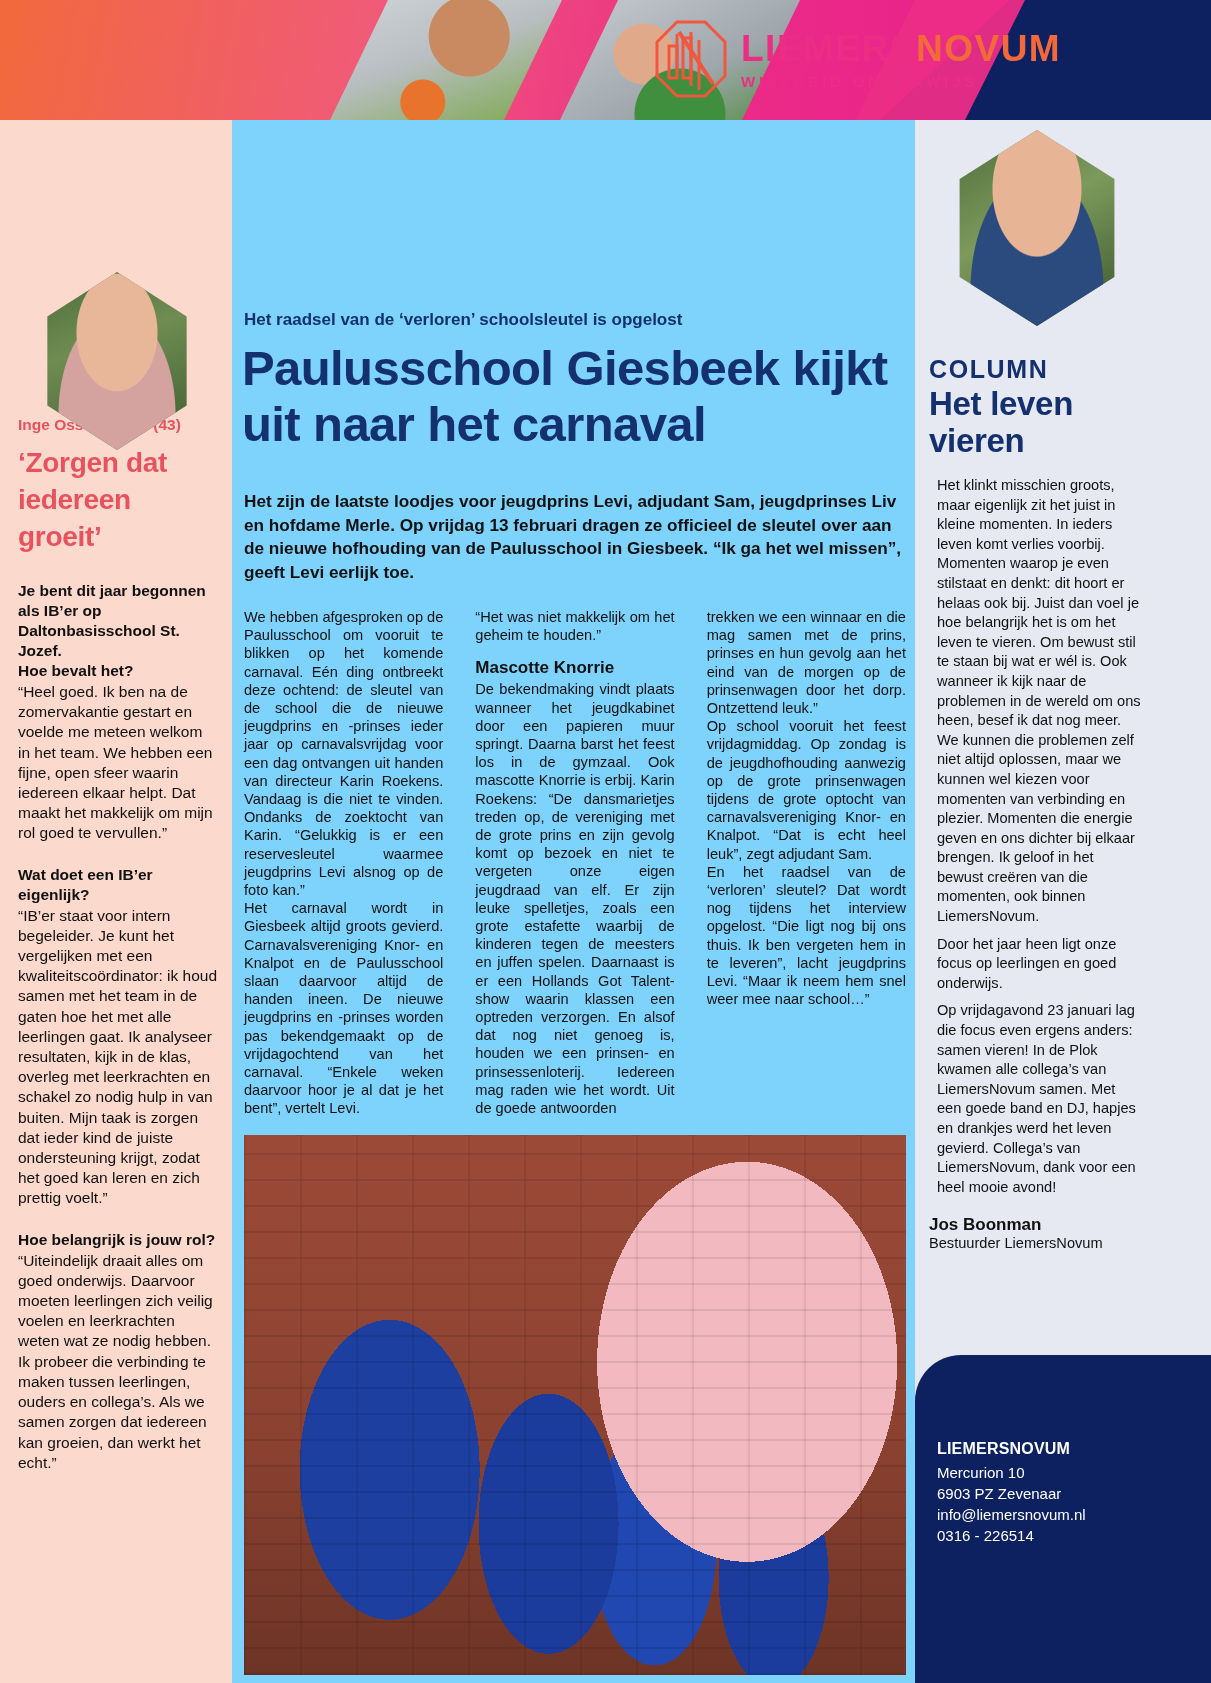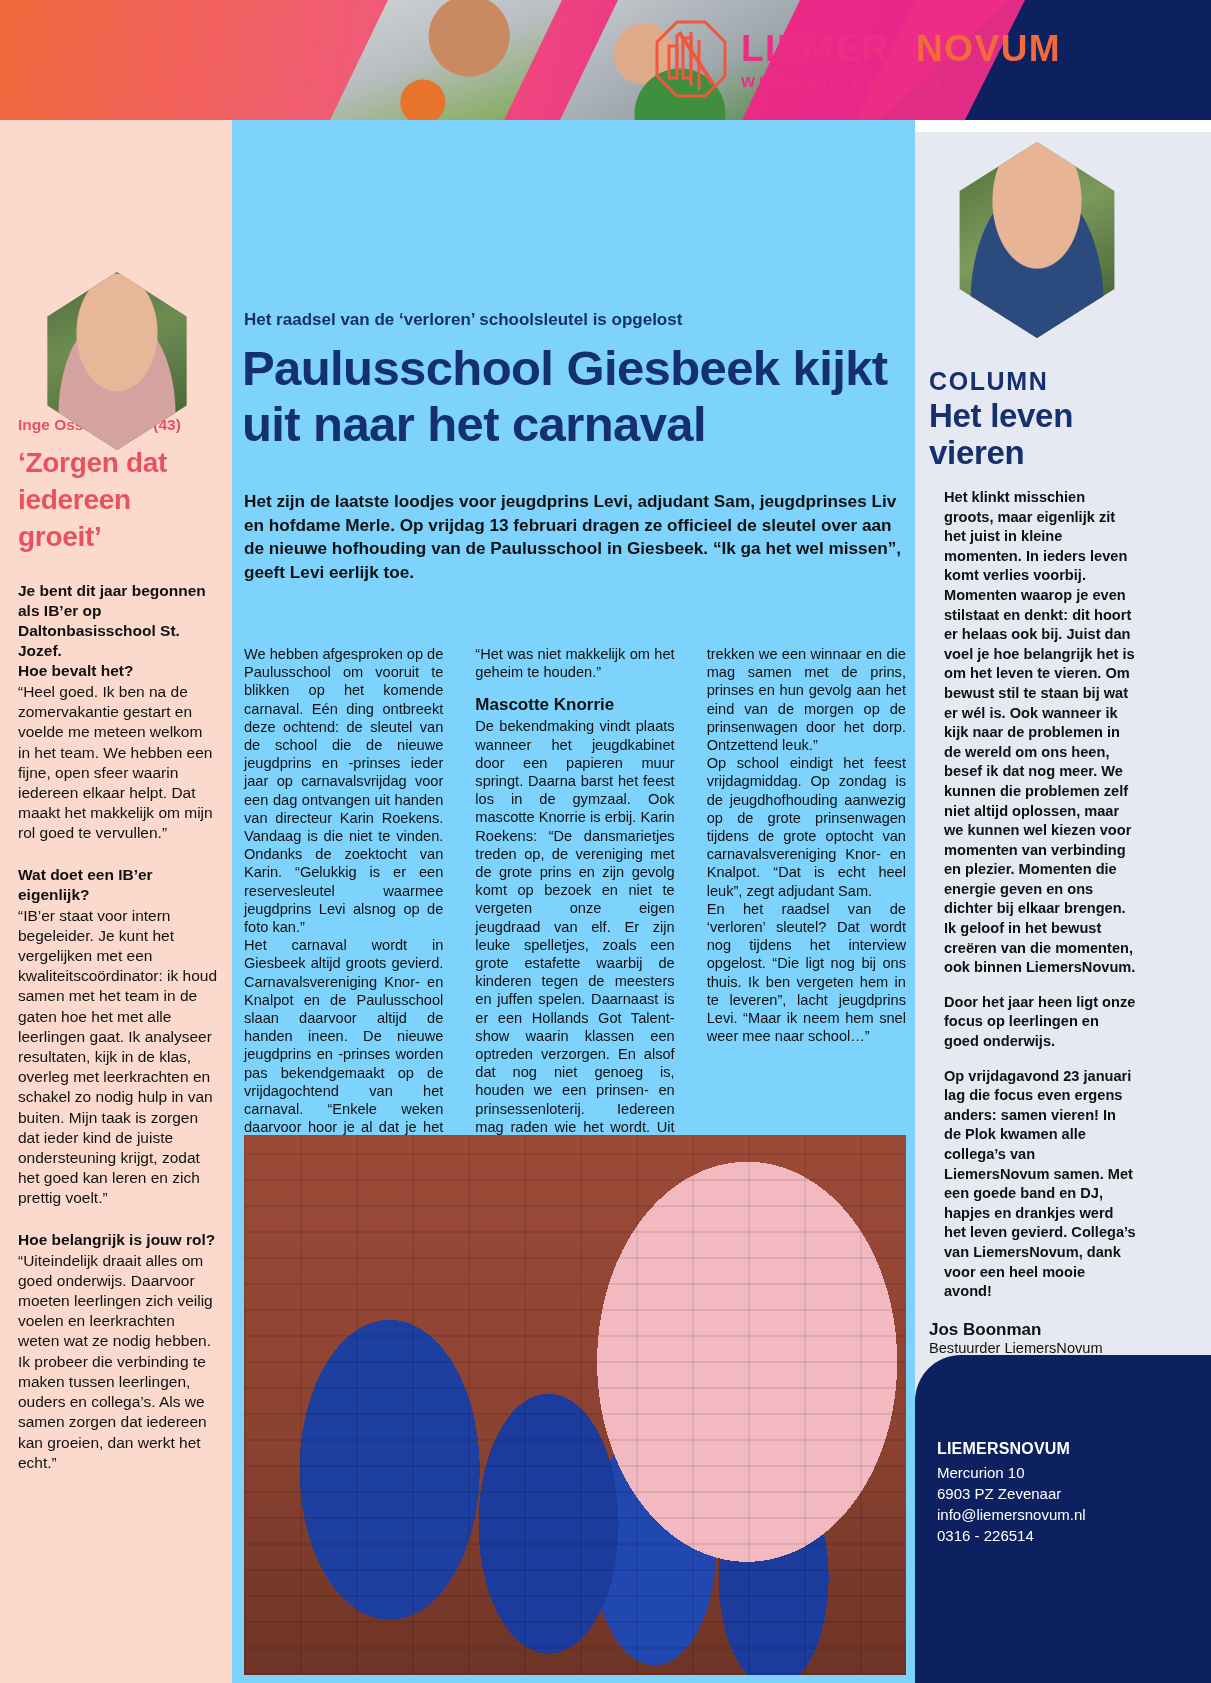--- a/index.html
+++ b/index.html
@@ -64,21 +64,21 @@
   .kicker{color:#e8525e;font-size:15.5px;font-weight:bold;line-height:20px;margin-bottom:9px;}
   .big-quote{color:#e8525e;font-size:28px;font-weight:bold;line-height:37px;margin-bottom:26px;letter-spacing:-.3px;}
   .lq-head{color:#111;font-size:15.5px;font-weight:bold;line-height:20px;margin-top:21px;}
   .lq-body{color:#111;font-size:15.5px;line-height:20.2px;margin-top:1px;}
 
   
   .main{position:absolute;left:232px;top:120px;width:683px;height:1563px;background:#7dd3fc;}
   .eyebrow{position:absolute;left:12px;top:190px;width:660px;color:#14306e;font-weight:bold;font-size:17px;}
   .headline{position:absolute;left:10px;top:220px;width:672px;color:#14306e;font-weight:bold;font-size:49px;line-height:56px;letter-spacing:-.6px;}
   .lede{position:absolute;left:12px;top:370px;width:660px;color:#111;font-size:17.2px;font-weight:bold;line-height:23.5px;}
-  .cols{position:absolute;left:12px;top:488px;width:662px;display:flex;gap:32px;margin-top:37px;}
+  .cols{position:absolute;left:12px;top:488px;width:662px;display:flex;gap:32px;}
   .col{width:207px;}
   .col p{margin:0;color:#111;font-size:14.6px;line-height:18.2px;text-align:justify;}
   .sub-head{color:#111;font-size:17px;font-weight:bold;margin:14px 0 2px;}
   .caption{margin-top:19px;font-size:11px;line-height:13.6px;color:#111;font-weight:bold;}
 
   .main-photo{
     position:absolute;left:12px;top:1015px;width:662px;height:540px;overflow:hidden;
     background:
       radial-gradient(ellipse 150px 200px at 76% 42%, #f3b9c0 0 100%, transparent),
       radial-gradient(ellipse 90px 150px at 22% 62%, #1c3fa0 0 100%, transparent),
@@ -87,34 +87,34 @@
       radial-gradient(ellipse 55px 110px at 80% 82%, #1b3c9c 0 100%, transparent),
       linear-gradient(180deg,#9c4a38 0%,#8c4231 55%,#6d3426 100%);
   }
   .brick{position:absolute;inset:0;
     background-image:
       repeating-linear-gradient(0deg, rgba(0,0,0,.16) 0 2px, transparent 2px 26px),
       repeating-linear-gradient(90deg, rgba(0,0,0,.13) 0 2px, transparent 2px 56px);
     opacity:.55;}
 
   
-  .right-col{position:absolute;left:915px;top:132px;width:296px;height:1301px;background:#e6e8f2;}
+  .right-col{position:absolute;left:915px;top:120px;width:296px;height:1301px;background:#e6e8f2;}
   .right-photo{
     position:absolute;left:32px;top:10px;width:180px;height:196px;z-index:5;
     background:
       radial-gradient(ellipse at 50% 30%, #e7b595 0 44px, transparent 45px),
       radial-gradient(ellipse at 50% 82%, #2b4a7d 0 66px, transparent 67px),
       linear-gradient(150deg,#4a6b3a 0%,#7d9a5c 45%,#35522c 100%);
     clip-path:polygon(50% 0%,93% 25%,93% 75%,50% 100%,7% 75%,7% 25%);
   }
   .right-inner{position:absolute;left:14px;top:235px;width:222px;}
   .col-label{color:#14306e;font-size:25px;font-weight:bold;letter-spacing:1.6px;}
   .col-title{color:#14306e;font-size:33px;font-weight:bold;line-height:37px;margin-top:1px;letter-spacing:-.3px;}
   .col-body{color:#111;font-size:14.6px;line-height:19.6px;margin-top:17px;}
-  .col-body p{margin:15px;font-weight:bold;}
+  .col-body p{margin:8px;}
   .author{color:#111;font-size:17px;font-weight:bold;margin-top:18px;}
   .author-role{color:#111;font-size:14.6px;}
 
   .footer{
     position:absolute;left:915px;top:1355px;width:296px;height:328px;
     background:#0d2160;border-top-left-radius:46px;color:#fff;
   }
   .footer-inner{position:absolute;left:22px;top:83px;font-size:15px;line-height:21px;}
   .footer-name{font-weight:bold;font-size:16px;letter-spacing:.2px;margin-bottom:3px;}
 </style>
@@ -173,21 +173,21 @@
       <p>We hebben afgesproken op de Paulusschool om vooruit te blikken op het komende carnaval. Eén ding ontbreekt deze ochtend: de sleutel van de school die de nieuwe jeugdprins en -prinses ieder jaar op carnavalsvrijdag voor een dag ontvangen uit handen van directeur Karin Roekens. Vandaag is die niet te vinden. Ondanks de zoektocht van Karin. “Gelukkig is er een reservesleutel waarmee jeugdprins Levi alsnog op de foto kan.”</p>
       <p>Het carnaval wordt in Giesbeek altijd groots gevierd. Carnavalsvereniging Knor- en Knalpot en de Paulusschool slaan daarvoor altijd de handen ineen. De nieuwe jeugdprins en -prinses worden pas bekendgemaakt op de vrijdagochtend van het carnaval. “Enkele weken daarvoor hoor je al dat je het bent”, vertelt Levi.</p>
     </div>
     <div class="col">
       <p>“Het was niet makkelijk om het geheim te houden.”</p>
       <div class="sub-head">Mascotte Knorrie</div>
       <p>De bekendmaking vindt plaats wanneer het jeugdkabinet door een papieren muur springt. Daarna barst het feest los in de gymzaal. Ook mascotte Knorrie is erbij. Karin Roekens: “De dansmarietjes treden op, de vereniging met de grote prins en zijn gevolg komt op bezoek en niet te vergeten onze eigen jeugdraad van elf. Er zijn leuke spelletjes, zoals een grote estafette waarbij de kinderen tegen de meesters en juffen spelen. Daarnaast is er een Hollands Got Talent-show waarin klassen een optreden verzorgen. En alsof dat nog niet genoeg is, houden we een prinsen- en prinsessenloterij. Iedereen mag raden wie het wordt. Uit de goede antwoorden</p>
     </div>
     <div class="col">
       <p>trekken we een winnaar en die mag samen met de prins, prinses en hun gevolg aan het eind van de morgen op de prinsenwagen door het dorp. Ontzettend leuk.”</p>
-      <p>Op school eindigt het feest vrijdagmiddag. Op zondag is de jeugdhofhouding aanwezig op de grote prinsenwagen tijdens de grote optocht van carnavalsvereniging Knor- en Knalpot. “Dat is echt heel leuk”, zegt adjudant Sam.</p>
+      <p>Op school vooruit het feest vrijdagmiddag. Op zondag is de jeugdhofhouding aanwezig op de grote prinsenwagen tijdens de grote optocht van carnavalsvereniging Knor- en Knalpot. “Dat is echt heel leuk”, zegt adjudant Sam.</p>
       <p>En het raadsel van de ‘verloren’ sleutel? Dat wordt nog tijdens het interview opgelost. “Die ligt nog bij ons thuis. Ik ben vergeten hem in te leveren”, lacht jeugdprins Levi. “Maar ik neem hem snel weer mee naar school…”</p>
     </div>
   </div>
 
   <div class="main-photo">
     <div class="brick"></div>
   </div>
 </div>
 
 <div class="right-col">

